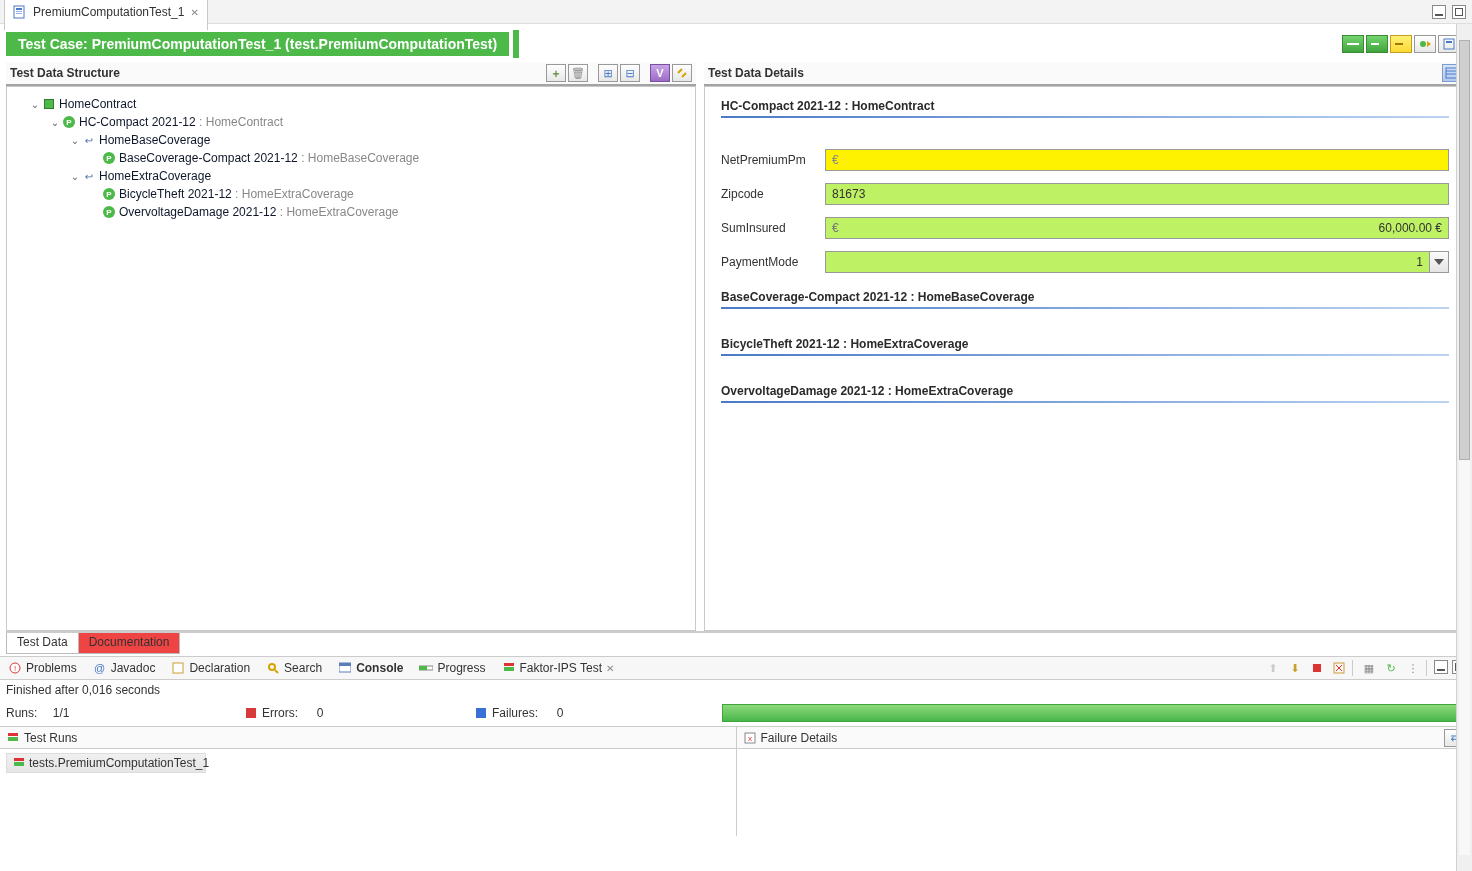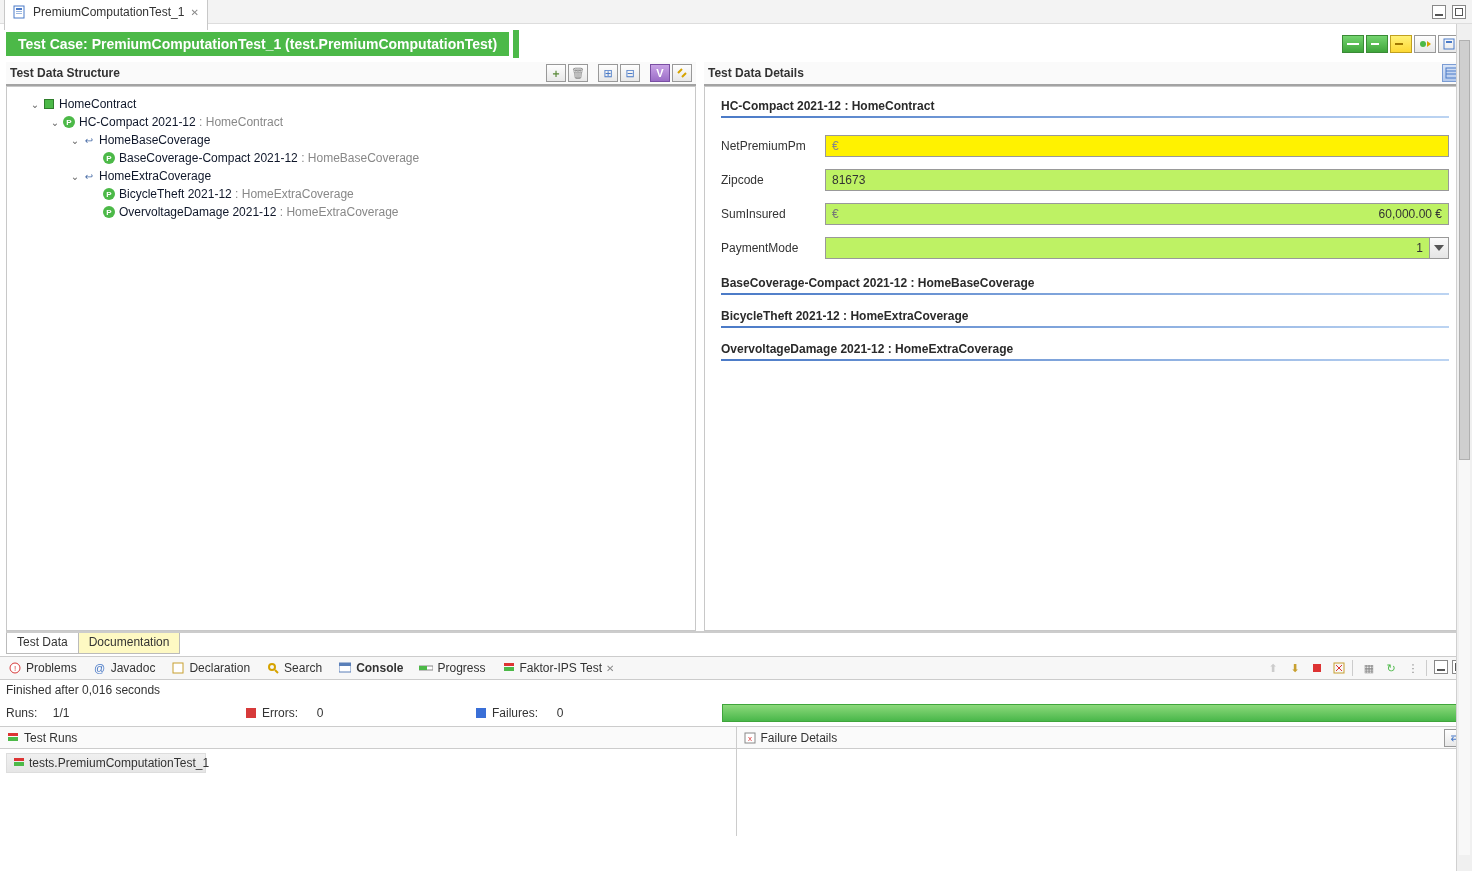--- a/index.html
+++ b/index.html
@@ -42,35 +42,35 @@
 .tree-row .lbl{ color:#0f172a;}
 .tree-row .lbl.sec{ color:#888; }
 .indent1{ padding-left:16px;} .indent2{padding-left:36px;} .indent3{padding-left:56px;} .indent4{padding-left:76px;}
 
 .p-icon{ width:12px;height:12px;border-radius:50%; background:#4cb948; color:#fff; font-size:8px; font-weight:700; display:flex;align-items:center;justify-content:center;}
 .sq-icon{ width:10px;height:10px; background:#4cb948; border:1px solid #2f7e2c;}
 .link-icon{ color:#4a6da7; font-size:10px;}
 
 
 .details-wrap{ padding:12px 16px;}
-.section-title{ font-weight:600; color:#2a2a2a; border-bottom:2px solid; border-image:linear-gradient(to right,#4a7ac7,#bcd4f2) 1; padding-bottom:3px; margin-bottom:14px; margin-top:14px;}
+.section-title{ font-weight:600; color:#2a2a2a; border-bottom:2px solid; border-image:linear-gradient(to right,#4a7ac7,#bcd4f2) 1; padding-bottom:3px; margin-bottom:28px; margin-top:14px;}
 .section-title:first-child{ margin-top:0;}
 .form-row{ display:flex; align-items:center; height:28px; margin-bottom:6px; gap:8px;}
 .form-row label{ width:96px;}
 .input{ flex:1; height:22px; border:1px solid #999; padding:0 6px; display:flex; align-items:center; background:#bef264;}
 .input .prefix{ color:#777; margin-right:4px;}
 .input .val{ flex:1; text-align:right;}
 .input.yellow{ background:#fff200;}
 .combo{ display:flex; flex:1;}
 .combo .input{ border-right:none;}
 .combo .dd{ width:20px; height:22px; border:1px solid #999; background:linear-gradient(#fafafa,#e5e5e5); display:flex; align-items:center; justify-content:center; cursor:pointer;}
 
 
 .bottom-tabs{ display:flex; height:22px; margin:0 6px; border-top:1px solid #ccc; }
-.bottom-tab{ padding:2px 10px; border:1px solid #bbb; border-top:none; background:#fef9c3; margin-right:-1px; cursor:pointer;}
+.bottom-tab{ padding:2px 10px; border:1px solid #bbb; border-top:none; background:#ef4444; margin-right:-1px; cursor:pointer;}
 .bottom-tab.active{ background:#ffffff; font-weight:400;}
 
 
 .views-tabbar{ display:flex; align-items:center; height:24px; border-top:1px solid #ccc; border-bottom:1px solid #ccc; background:#f7f7f7; margin-top:2px;}
 .view-tab{ display:flex; align-items:center; gap:4px; padding:2px 8px; cursor:pointer; color:#333;}
 .view-tab .vicon{ width:14px; height:14px; display:flex; align-items:center; justify-content:center; font-size:11px;}
 .view-tab.active{ font-weight:700; }
 .view-tab .x{ color:#888; font-size:10px;}
 .views-toolbar{ margin-left:auto; display:flex; gap:4px; padding-right:6px;}
 .views-toolbar .toolbtn{ width:18px; height:16px; border:none; background:transparent;}

